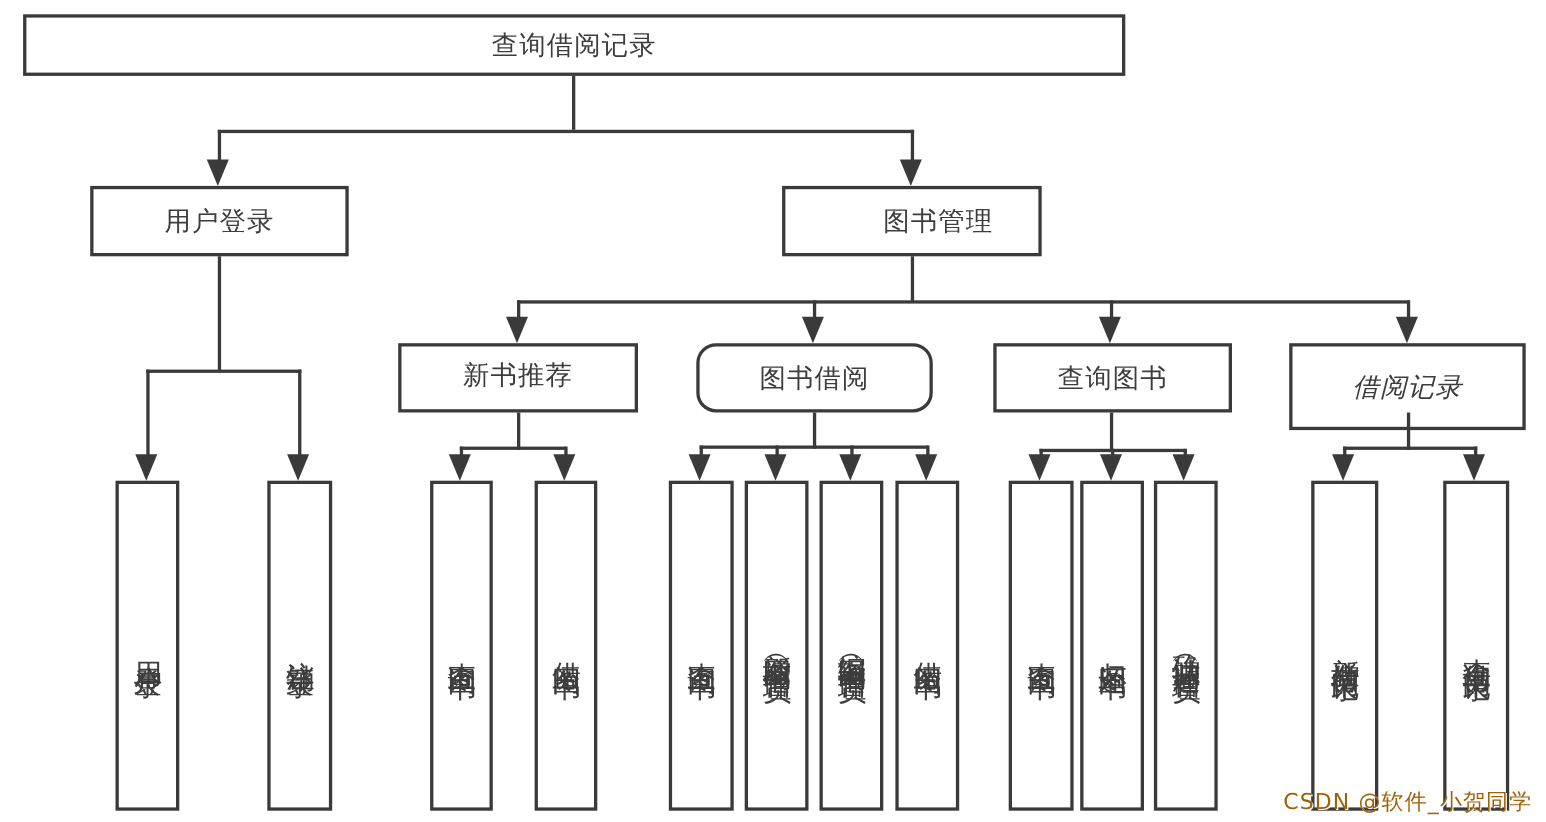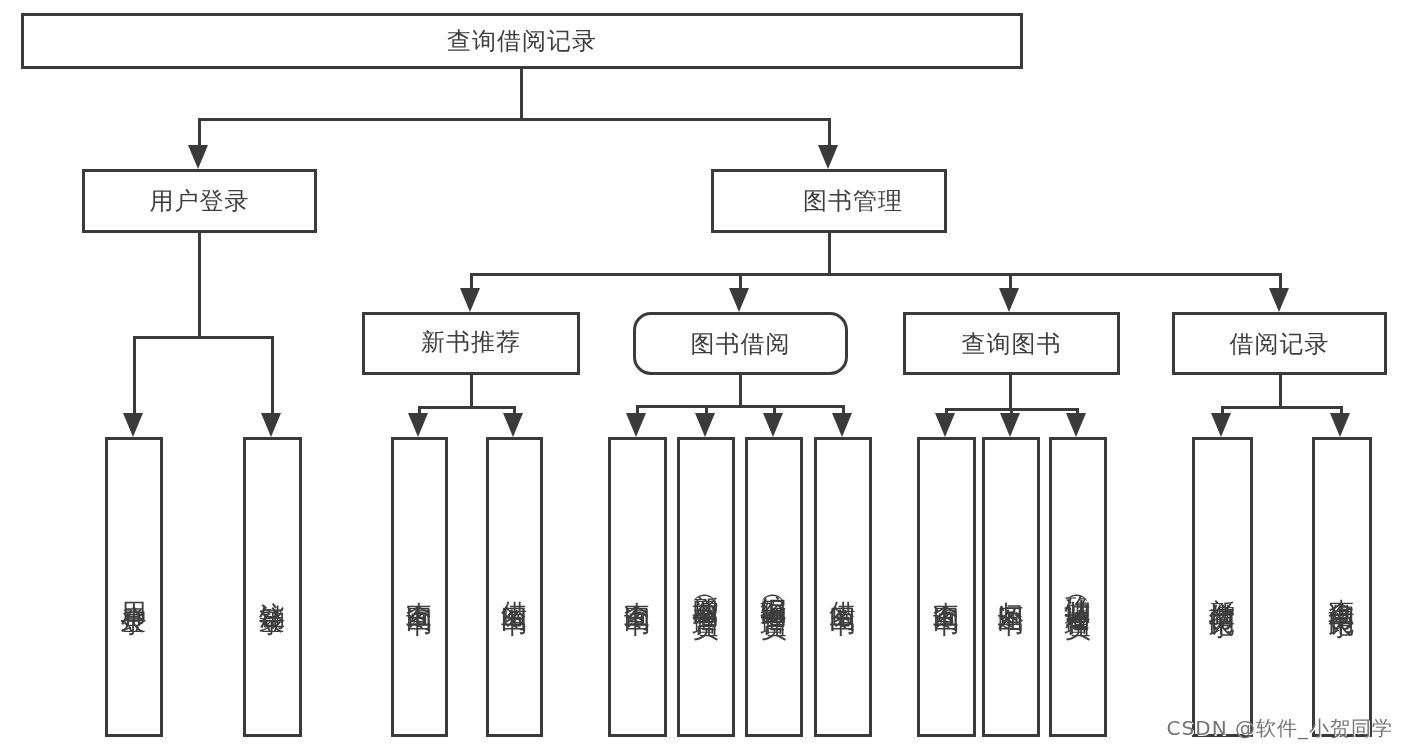--- a/index.html
+++ b/index.html
@@ -35,21 +35,21 @@
     position:absolute;
     width:0; height:0;
     border-left:10px solid transparent;
     border-right:10px solid transparent;
     border-top:24px solid #3a3a3a;
   }
   .watermark {
     position:absolute;
     right:12px; bottom:5px;
     font-size:20px;
-    color:#737373;
+    color:#a16207;
     letter-spacing:1px;
     text-shadow:1px 1px 0 #ffffff;
     white-space:nowrap;
   }
 </style>
 </head>
 <body>
 
 <div class="canvas">
 
@@ -98,21 +98,21 @@
 
   <div class="node" style="left:362px;top:312px;width:218px;height:63px;font-family:Liberation Mono, monospace;">
     <span>新书推荐</span>
   </div>
   <div class="node" style="left:633px;top:312px;width:215px;height:63px;border-radius:18px;">
     <span>图书借阅</span>
   </div>
   <div class="node" style="left:903px;top:312px;width:217px;height:63px;">
     <span>查询图书</span>
   </div>
-  <div class="node" style="left:1172px;top:312px;width:215px;height:63px;">
+  <div class="node" style="left:1172px;top:312px;width:215px;height:79px;font-style:italic;">
     <span>借阅记录</span>
   </div>
 
   <div class="vline" style="left:470px;top:375px;height:34px;"></div>
   <div class="hline" style="left:418px;top:406px;width:97px;"></div>
   <div class="vline" style="left:418px;top:406px;height:10px;"></div>
   <div class="arr" style="left:408px;top:413px;"></div>
   <div class="vline" style="left:513px;top:406px;height:10px;"></div>
   <div class="arr" style="left:503px;top:413px;"></div>
 

